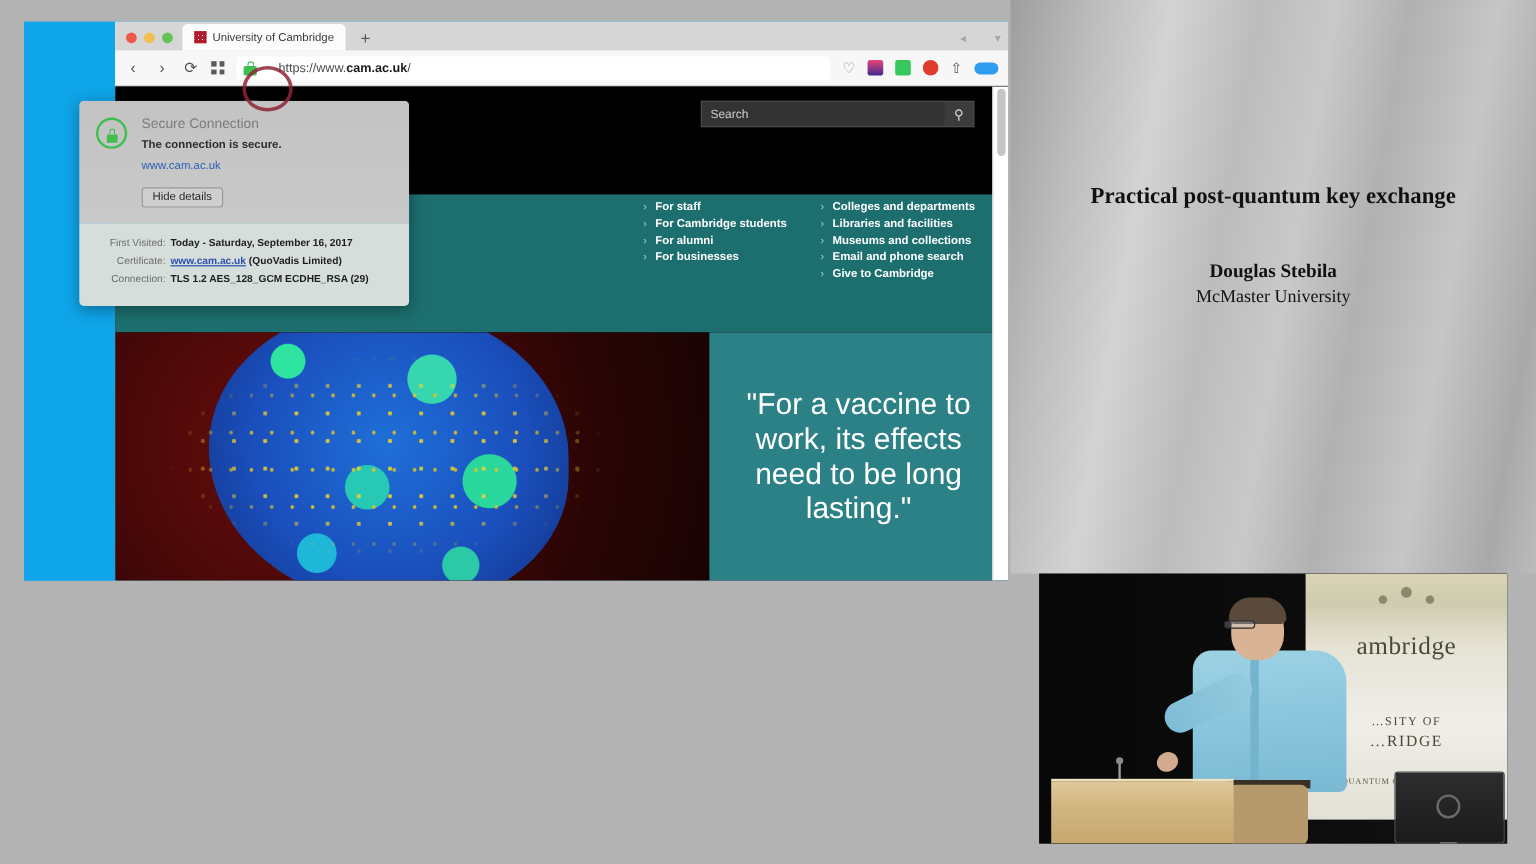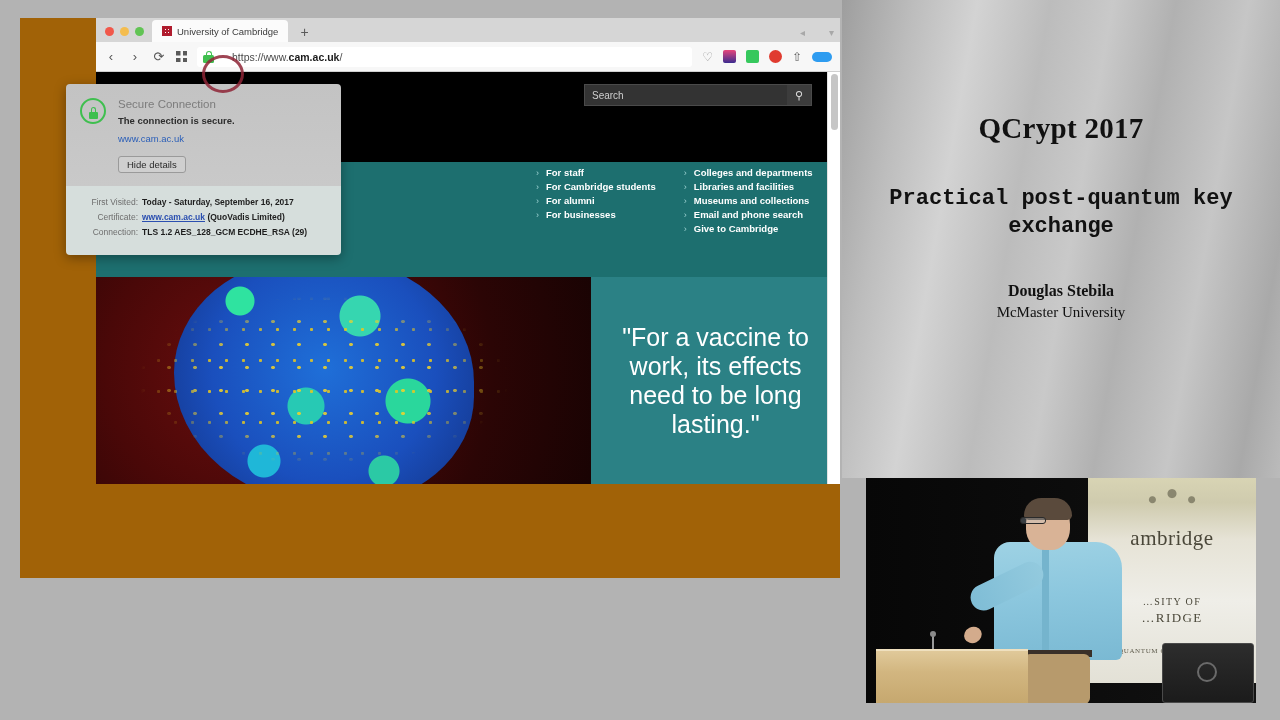--- a/index.html
+++ b/index.html
@@ -6,22 +6,22 @@
   html, body {
     width: 1280px; height: 720px;
     overflow: hidden;
     font-family: "Liberation Sans", sans-serif;
   }
   body { background: #b3b3b3; position: relative; }
 
   
   #slide-area {
     position: absolute; left: 20px; top: 18px;
-    width: 820px; height: 560px;
-    background: #a16207;
+    width: 820px; height: 466px;
+    background: #0ea5e9;
     overflow: hidden;
   }
 
   
   #browser-window {
     position: absolute; left: 76px; top: 0px;
     width: 744px; height: 466px;
     background: #ffffff;
     overflow: hidden;
   }
@@ -210,21 +210,21 @@
   #title-panel {
     position: absolute; left: 842px; top: 0; width: 438px; height: 478px;
     background:
       linear-gradient(100deg, #9e9e9e 0%, #bdbdbd 14%, #d3d3d3 26%, #bcbcbc 40%,
                       #c9c9c9 52%, #b1b1b1 64%, #c6c6c6 78%, #a9a9a9 92%, #bbbbbb 100%);
     display: flex; flex-direction: column; align-items: center;
     font-family: "Liberation Serif", serif; color: #111;
     padding-top: 112px;
   }
   #title-panel .conf { font-size: 29px; font-weight: bold; letter-spacing: .3px; }
-  #title-panel .talk { font-size: 22px; font-weight: bold; line-height: 1.25; text-align: center; margin-top: 40px; font-family: Liberation Mono, monospace; }
+  #title-panel .talk { font-size: 19px; font-weight: bold; line-height: 1.25; text-align: center; margin-top: 40px; }
   #title-panel .who { font-size: 16px; font-weight: bold; margin-top: 42px; }
   #title-panel .org { font-size: 15px; margin-top: 4px; }
 
   
   #speaker-video {
     position: absolute; left: 866px; top: 478px; width: 390px; height: 225px;
     background: #0a0a0a; overflow: hidden;
   }
   .stage-dark { position: absolute; inset: 0; background: linear-gradient(90deg,#070707 0%,#0c0c0c 52%,#121212 100%); }
   .banner {
@@ -421,21 +421,20 @@
         <span class="detlabel">Connection:</span>
         <span class="detval">TLS 1.2 AES_128_GCM ECDHE_RSA (29)</span>
       </div>
     </div>
   </div>
 
   <div id="lock-highlight"></div>
 </div>
 
 <div id="title-panel">
-  <div class="conf">QCrypt 2017</div>
   <div class="talk">Practical post-quantum key exchange</div>
   <div class="who">Douglas Stebila</div>
   <div class="org">McMaster University</div>
 </div>
 
 <div id="speaker-video">
   <div class="stage-dark"></div>
   <div class="banner">
     <div class="crest2"></div>
     <div class="bt b1">ambridge</div>

